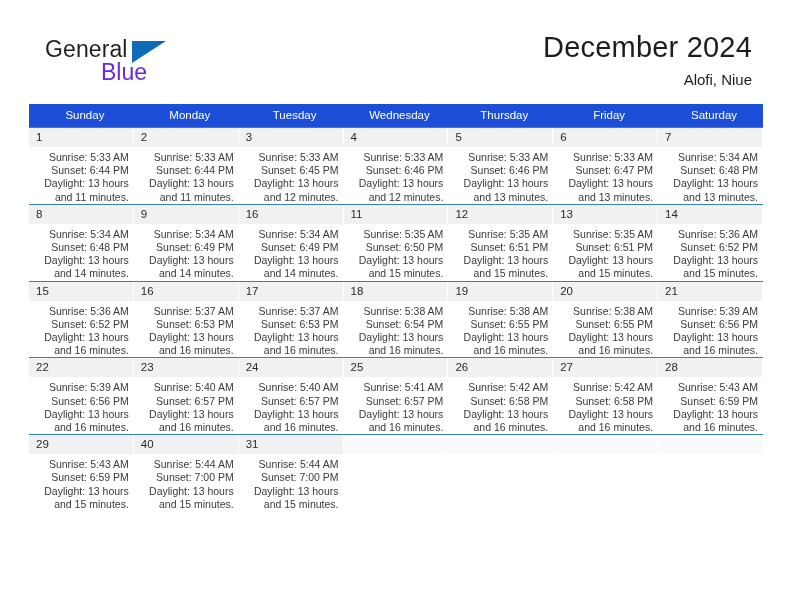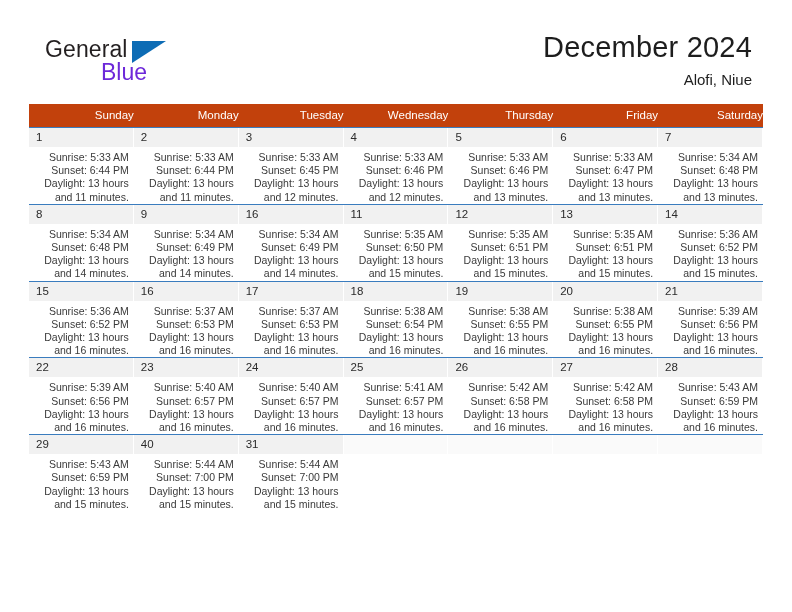--- a/index.html
+++ b/index.html
@@ -86,25 +86,25 @@
   
   .calendar {
     position: absolute;
     left: 29px;
     top: 104px;
     width: 734px;
     border-collapse: collapse;
     table-layout: fixed;
   }
   .calendar th {
-    background: #c2410c;
+    background: #1d4ed8;
     color: #ffffff;
     font-size: 11.5px;
     font-weight: normal;
-    text-align: right;
+    text-align: center;
     padding: 5px 0 5px 7px;
     height: 11px;
     line-height: 13px;
     border: none;
   }
   .calendar td {
     vertical-align: top;
     padding: 0;
     border-top: 1px solid #3a7cbe;
     height: 74px;

